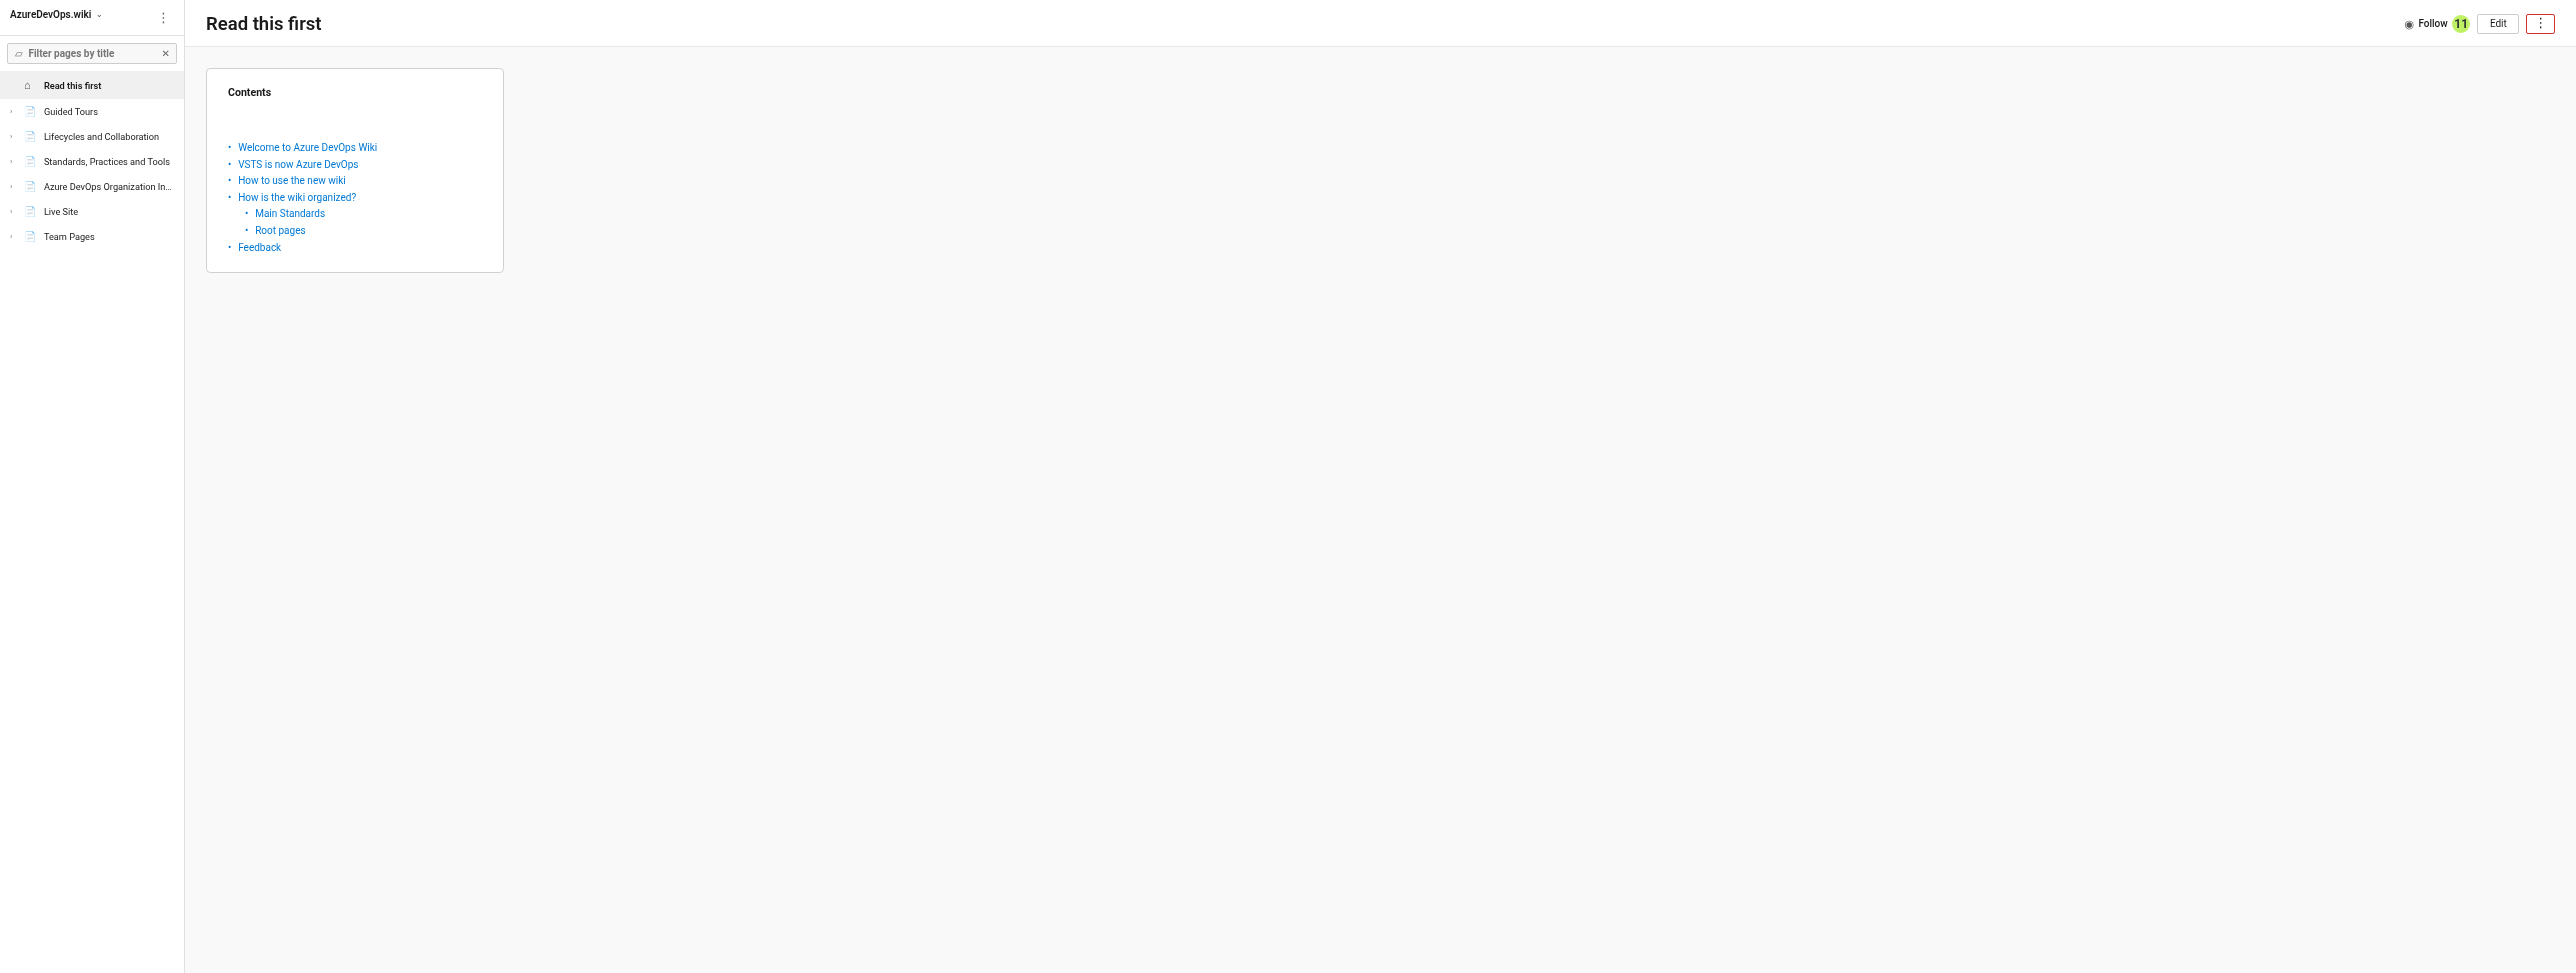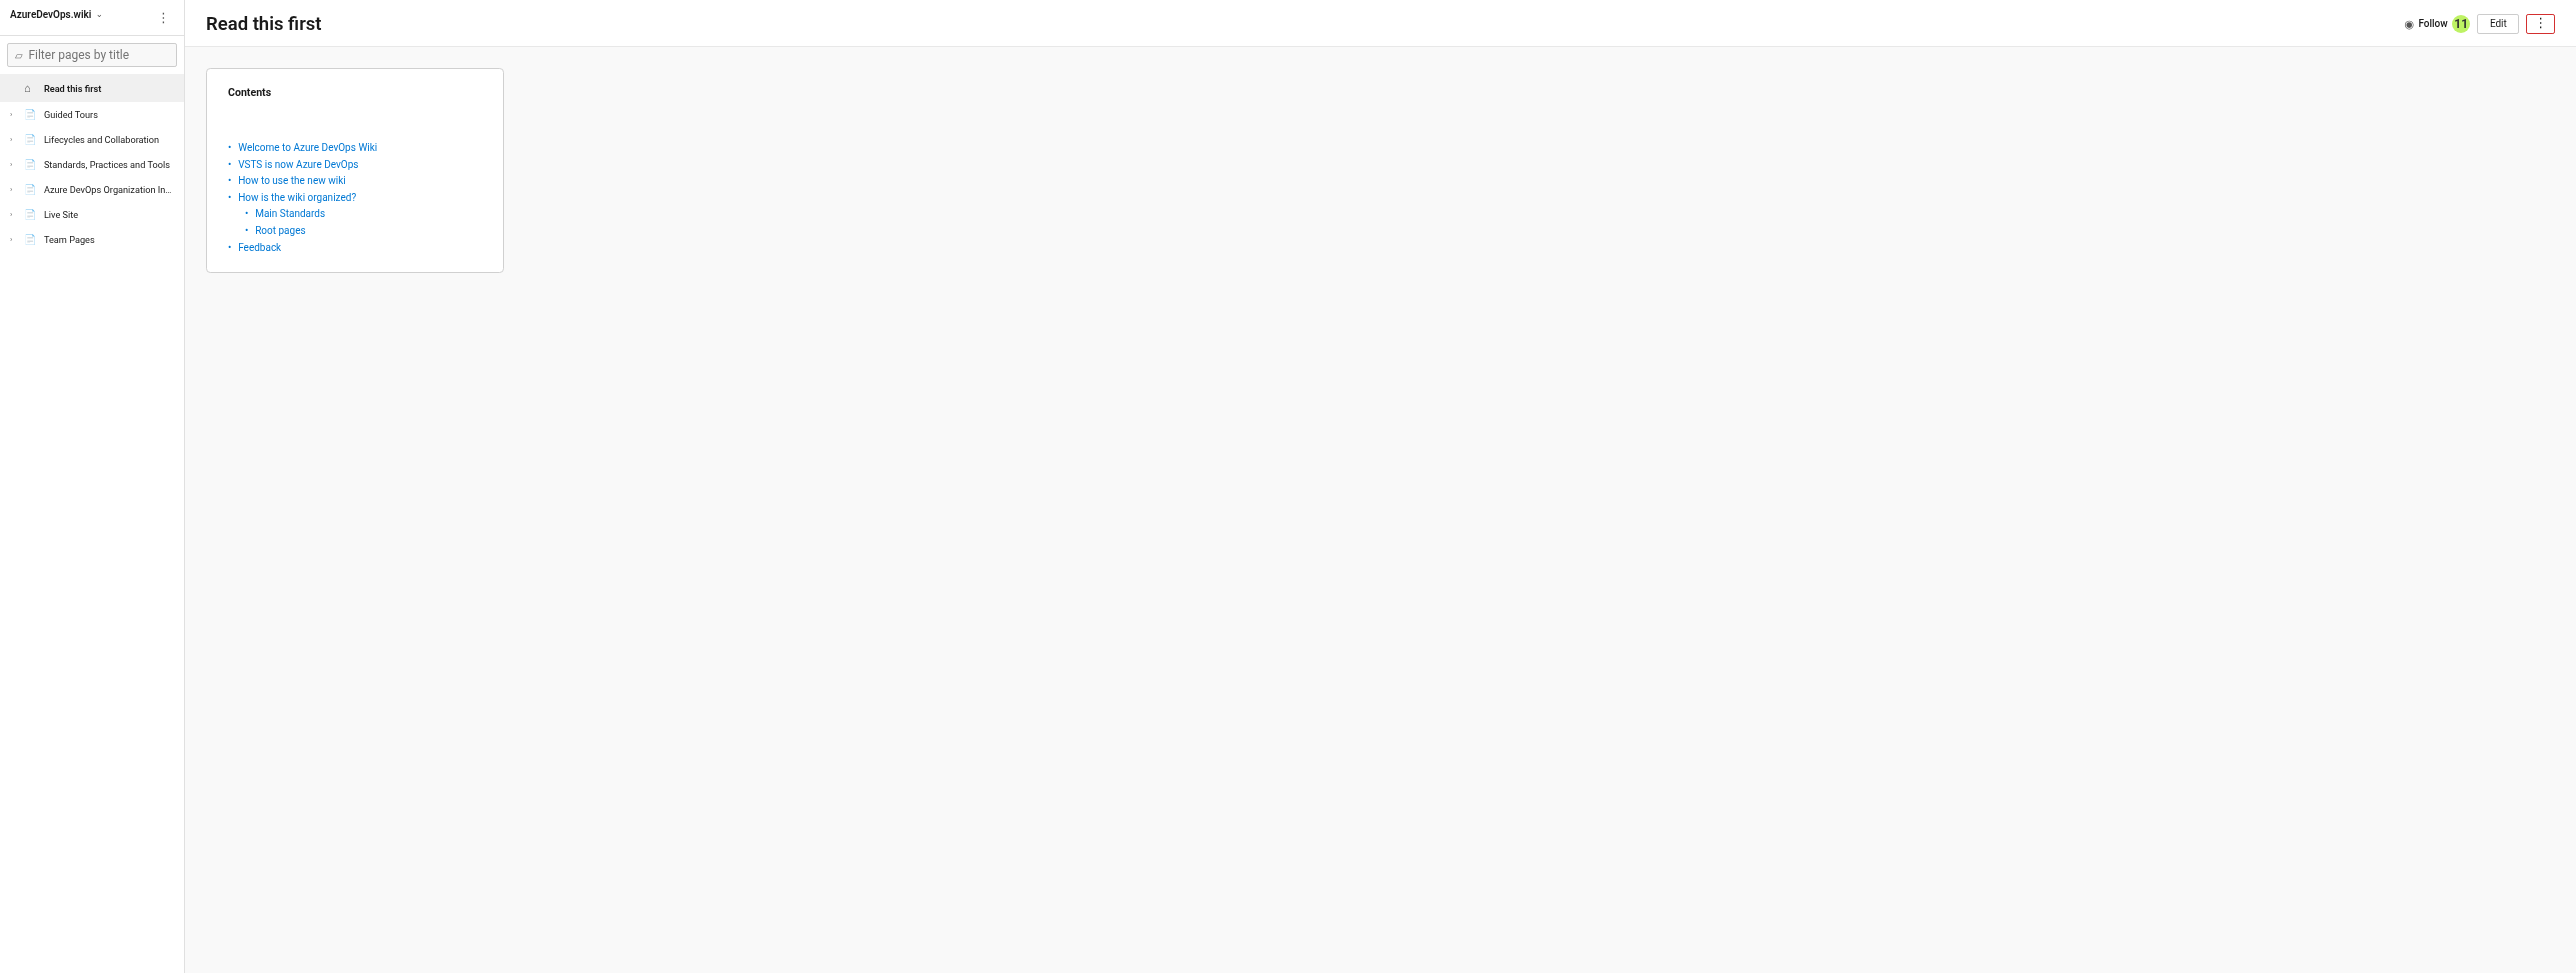--- a/index.html
+++ b/index.html
@@ -78,22 +78,23 @@
       color: #666;
       margin-right: 5.7px;
       font-size: 10px;
     }
 
     .filter-input {
       flex: 1;
       border: none;
       background: transparent;
       outline: none;
-      font-size: 12px;
+      font-size: 10px;
       color: #333;
+      font-weight: bold;
     }
 
     .filter-clear {
       background: none;
       border: none;
       cursor: pointer;
       color: #666;
       font-size: 10px;
       padding: 0;
     }

